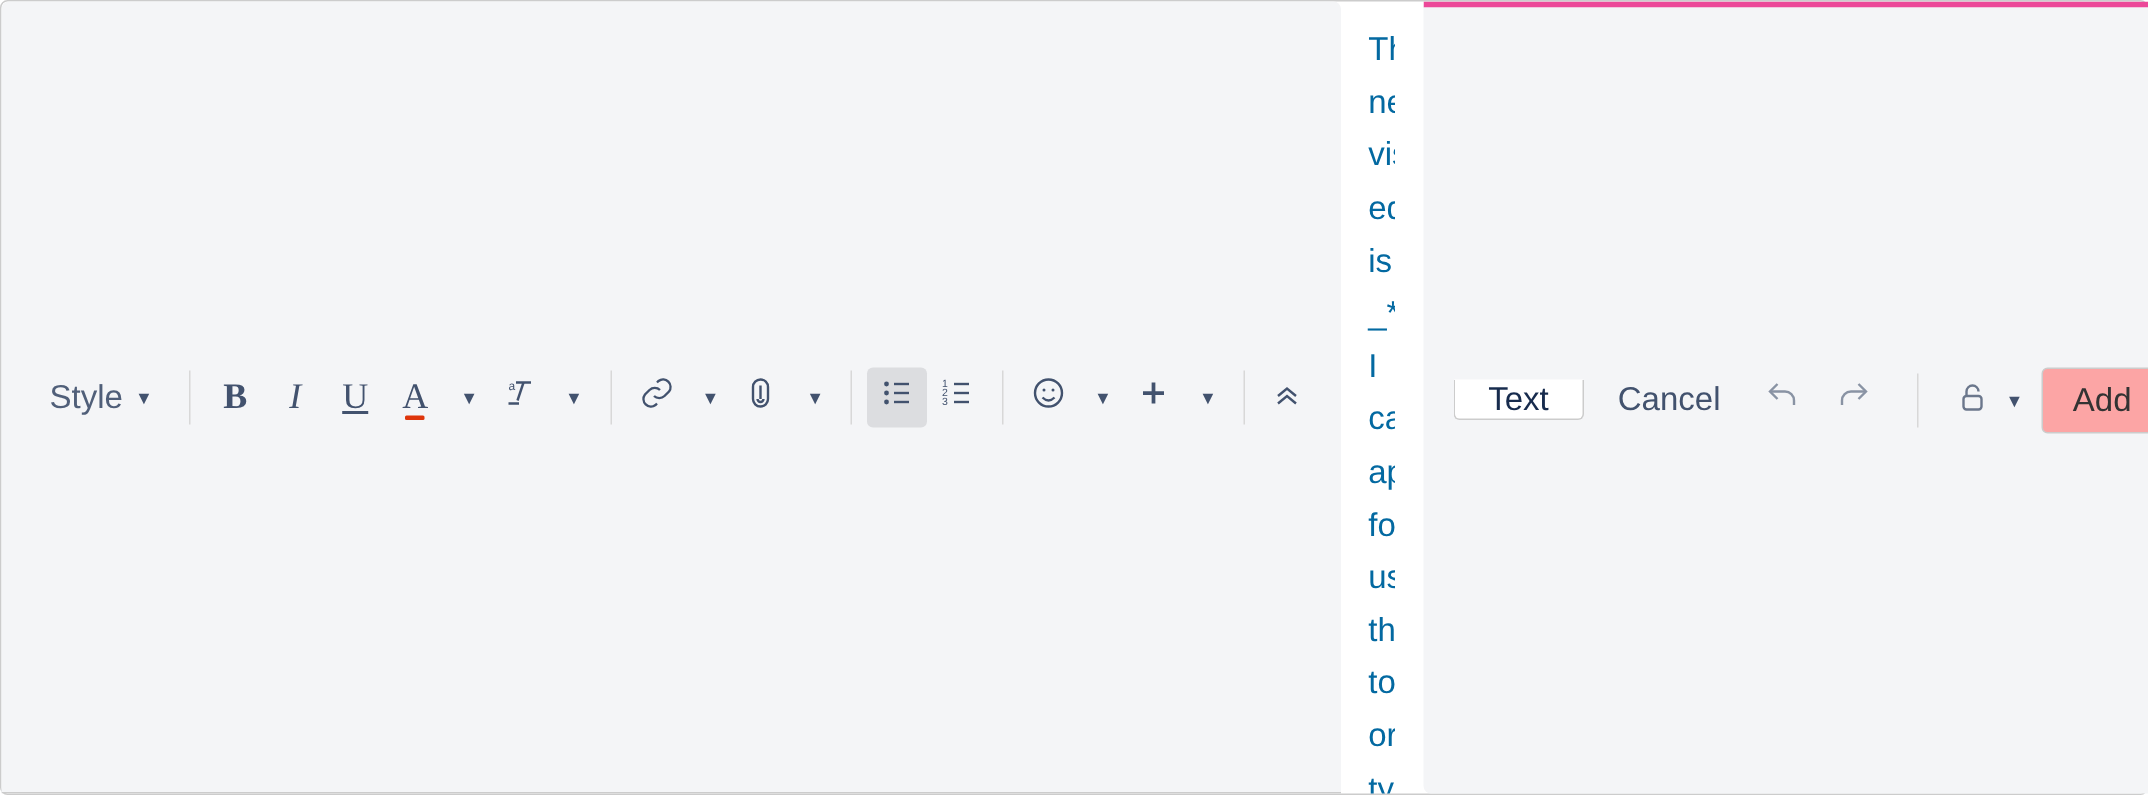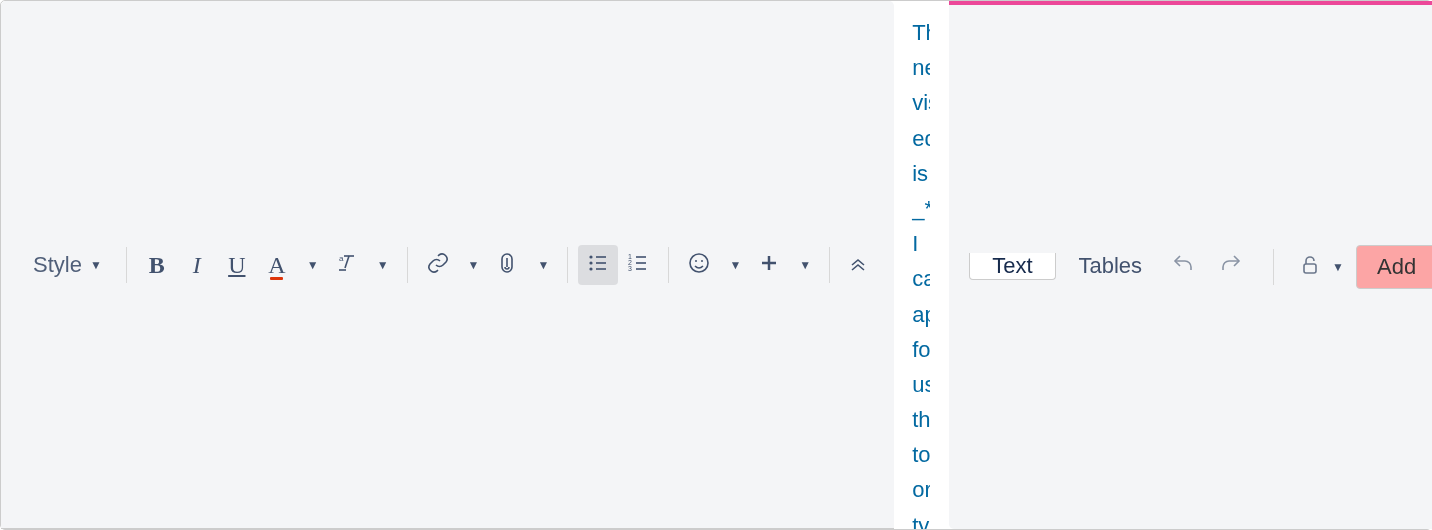--- a/index.html
+++ b/index.html
@@ -321,21 +321,21 @@
         </svg>
     </div>
   </div>
 
   <div class="footer">
     <div class="tabs">
       <div class="tab active">
         <span>Text</span>
       </div>
       <div class="tab">
-        <span>Tables</span>
+        <span>Cancel</span>
       </div>
     </div>
 
     <div class="footer-right">
       <div class="undo-btn">
         <span>
           <svg class="ico" viewBox="0 0 24 24" style="stroke:#8993a4">
               <path d="M9 14 L4 9 L9 4"></path>
               <path d="M4 9 h10 a6 6 0 0 1 6 6 v3"></path>
             </svg>

